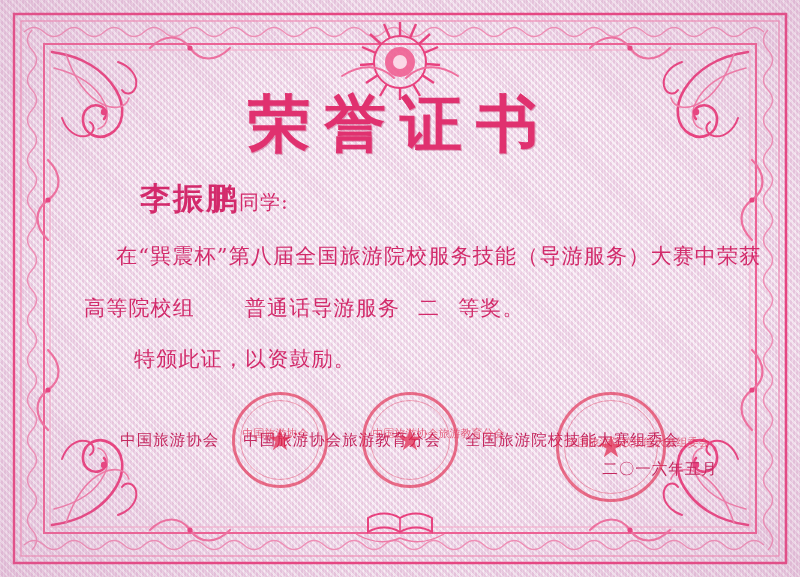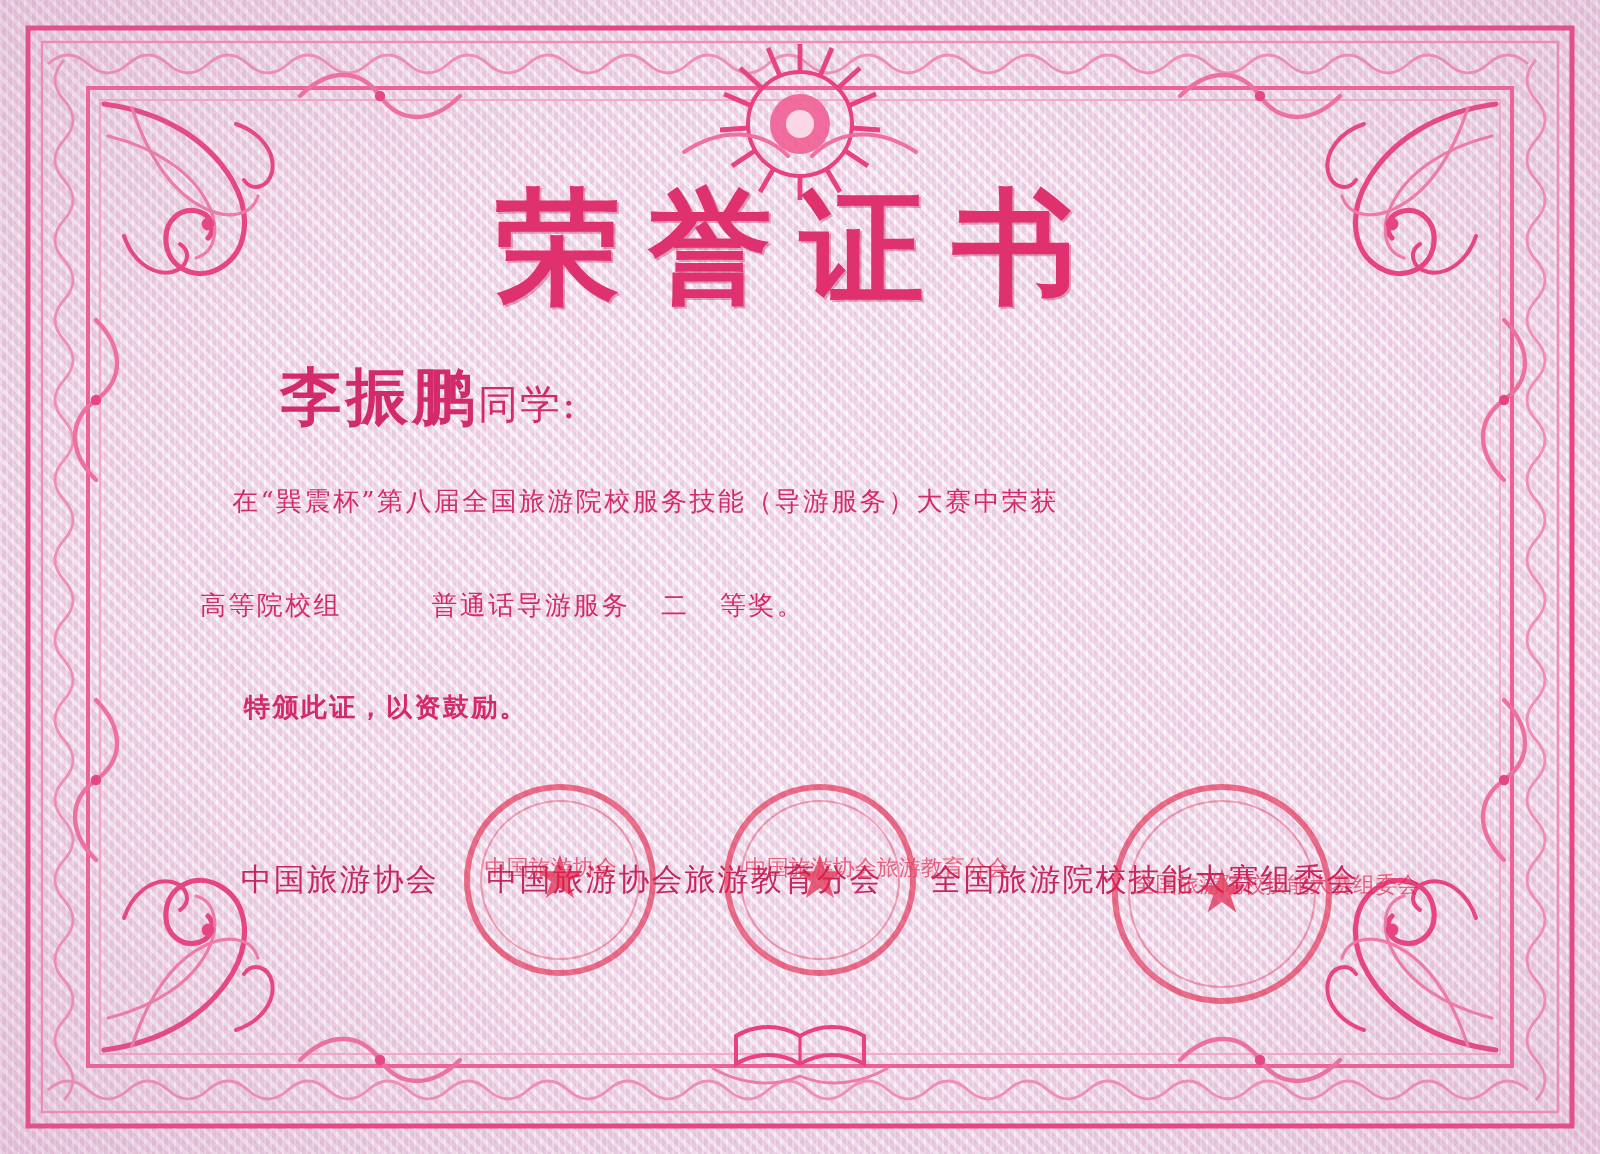--- a/index.html
+++ b/index.html
@@ -81,28 +81,28 @@
   }
   .recipient-suffix {
     font-family: "DejaVu Serif", serif;
     font-size: 20px;
     letter-spacing: 1px;
   }
 
   .body-line {
     position: absolute;
     font-family: "DejaVu Serif", serif;
-    font-size: 13px;
+    font-size: 21px;
     color: #d22a6a;
     letter-spacing: 1.2px;
     white-space: nowrap;
   }
   .line1 { top: 242px; left: 116px; }
-  .line2 { top: 294px; left: 100px; }
-  .line3 { top: 345px; left: 122px; font-weight: bold; }
+  .line2 { top: 294px; left: 84px; }
+  .line3 { top: 345px; left: 134px; }
 
   .line2 .seg-gap { display: inline-block; width: 34px; }
   .line2 .grade { display: inline-block; padding: 0 10px; }
 
   .footer {
     position: absolute;
     top: 430px;
     left: 0;
     width: 800px;
     text-align: center;
@@ -295,20 +295,21 @@
 
     <div class="body-line line3">特颁此证，以资鼓励。</div>
 
     <div class="footer">
       <span class="org">中国旅游协会</span>
       <span class="org">中国旅游协会旅游教育分会</span>
       <span class="org">全国旅游院校技能大赛组委会</span>
     </div>
 
     <div class="date-block">
+      <div>二〇一六年五月</div>
     </div>
 
     <div class="seal" id="seal-1">
       <div class="seal-ring"></div>
       <div class="seal-text">
         <span style="transform: rotate(-70deg) translate(0,-40px) rotate(70deg);">中国旅游协会</span>
       </div>
       <div class="star">★</div>
     </div>
 

